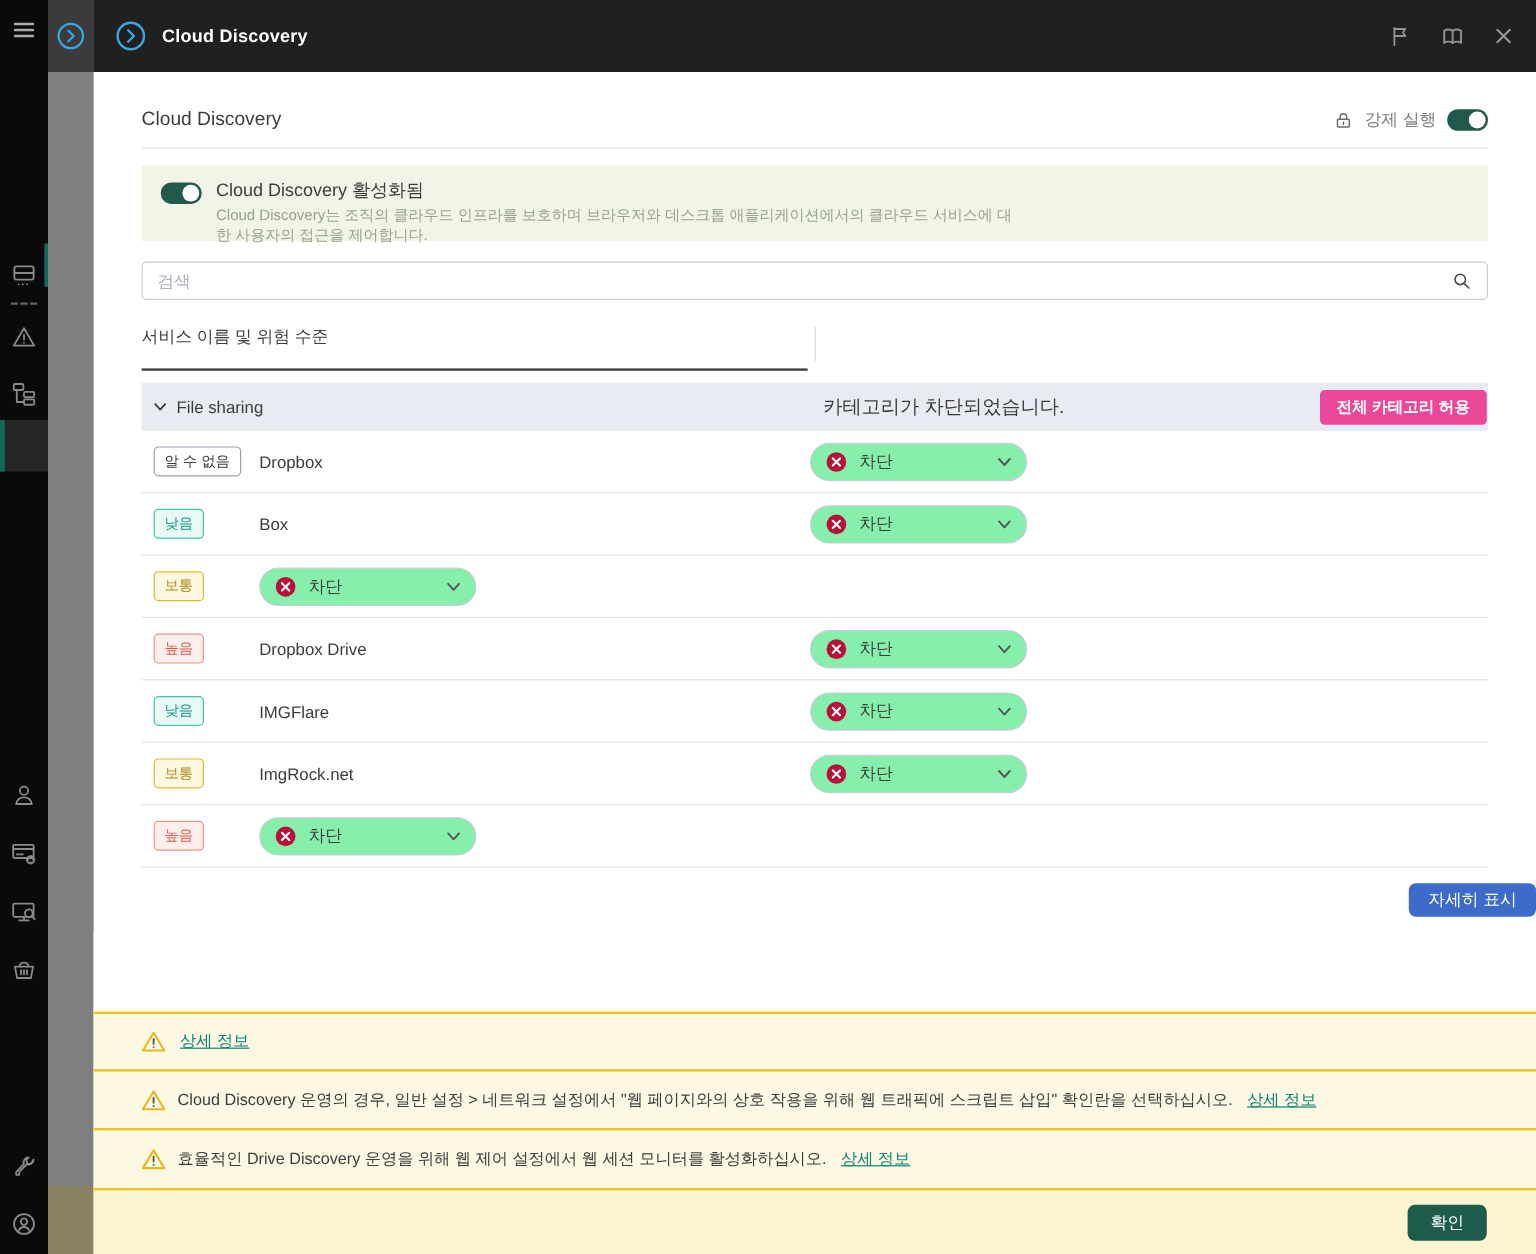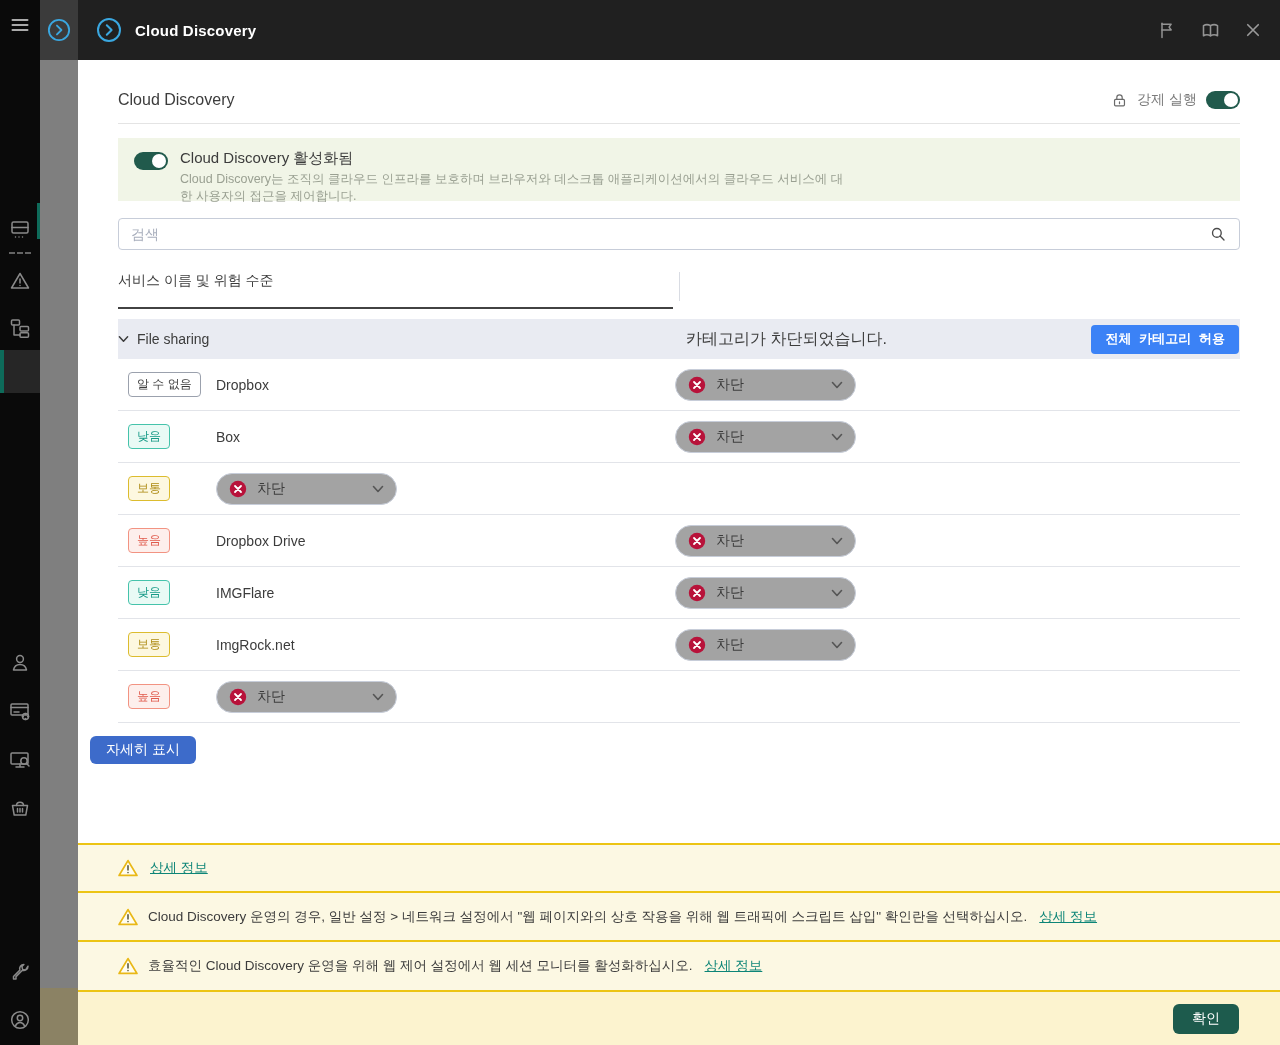--- a/index.html
+++ b/index.html
@@ -46,38 +46,38 @@
   .search-row input { flex:1; border:none; outline:none; font-size:14px; color:#3c3c3c; background:transparent;
                       font-family:inherit; }
   .search-row input::placeholder { color:#a8aebc; }
   
   .thead { margin:22px 40px 0; height:37px; display:flex; font-size:14px; color:#3c3c3c; }
   .th-left { width:555px; border-bottom:2px solid #424242; }
   .th-sep { width:1px; background:#d9dce3; margin:0 5px 8px 6px; }
   .th-right { flex:1; border-bottom:2px solid #424242; }
   
   .category-row { margin:10px 40px 0; height:40px; background:#e9ebf2; display:flex; align-items:center; cursor:pointer; }
-  .cat-left { width:568px; display:flex; align-items:center; gap:8px; font-size:14px; }
+  .cat-left { width:568px; display:flex; align-items:center; gap:8px; padding-left:10px; font-size:14px; }
   .cat-status { flex:1; font-size:16px; }
-  .cat-btn { margin-right:1px; height:29px; padding:0 14px; background:#3b82f6; border:none; border-radius:4px;
-             color:#fff; font-size:13px; font-weight:700; cursor:pointer; font-family:Liberation Mono, monospace; }
+  .cat-btn { margin-right:1px; height:29px; padding:0 14px; background:#ec4899; border:none; border-radius:4px;
+             color:#fff; font-size:13px; font-weight:700; cursor:pointer; font-family:Liberation Sans, sans-serif; }
   
   .svc-row { margin:0 40px; height:52px; border-bottom:1px solid #e2e4e9; display:flex; align-items:center; }
   .badge-cell { width:88px; margin-left:10px; flex:none;text-decoration:underline; }
   .badge { display:inline-block; font-size:12px; padding:3px 8px; border-radius:4px;
            border:1px solid #9ba1ad; color:#3c3c3c; background:#fff; white-space:nowrap; }
   .badge[data-risk="low"]    { border-color:#45c3ab; color:#169a87; background:#e9faf5; }
   .badge[data-risk="medium"] { border-color:#dcbc2e; color:#ad8a12; background:#fdf8e0; }
   .badge[data-risk="high"]   { border-color:#f29382; color:#e05a4c; background:#fdefec; }
   .svc-name { width:459px; font-size:14px; color:#3c3c3c; }
-  .access-dd { width:181px; height:32px; border:1px solid #c7cdd9; border-radius:16px; background:#a3a3a3;
+  .access-dd { width:181px; height:32px; border:1px solid #c7cdd9; border-radius:16px; background:#86efac;
                display:flex; align-items:center; padding:0 12px; gap:10px; cursor:pointer; }
   .access-label { flex:1; font-size:14px; color:#3c3c3c; }
   
-  .show-more-wrap { height:54px; display:flex; align-items:center; justify-content:flex-start;margin-left:12px; }
+  .show-more-wrap { height:54px; display:flex; align-items:center; justify-content:flex-end; }
   .show-more { height:28px; padding:0 16px; background:#3d6bca; border:none; border-radius:6px;
                color:#fff; font-size:14px; cursor:pointer; font-family:inherit; }
   .spacer { flex:1; background:#fff; }
   
   .warn { min-height:48px; background:#fcf8e3; border-top:2px solid #ecc414;
           display:flex; align-items:center; gap:10px; padding:0 40px; }
   .warn-text { font-size:13.5px; color:#3c3c3c; }
   .warn-link { font-size:13.5px; color:#0d8577; text-decoration:underline; cursor:pointer; margin-left:2px; }
   .warn:nth-of-type(1){ height:48px; } .warn2{ height:49px; } .warn3{ height:50px; }
   
@@ -406,20 +406,20 @@
     <span class="warn-text">Cloud Discovery 운영의 경우, 일반 설정 &gt; 네트워크 설정에서 "웹 페이지와의 상호 작용을 위해 웹 트래픽에 스크립트 삽입" 확인란을 선택하십시오.</span>
     <span class="warn-link">상세 정보</span>
   </div>
   <div class="warn warn3">
     <span style="display:flex">
       <svg width="20" height="18" viewBox="0 0 20 18">
           <path d="M10 1.6 18.9 16.4H1.1z" fill="#fffdf0" stroke="#e9b816" stroke-width="1.8" stroke-linejoin="round"></path>
           <path d="M10 6.7v4.2M10 13.6h.01" stroke="#5a5a40" stroke-width="1.6" stroke-linecap="round"></path>
         </svg>
     </span>
-    <span class="warn-text">효율적인 Cloud Discovery 운영을 위해 웹 제어 설정에서 웹 세션 모니터를 활성화하십시오.</span>
+    <span class="warn-text">효율적인 Drive Discovery 운영을 위해 웹 제어 설정에서 웹 세션 모니터를 활성화하십시오.</span>
     <span class="warn-link">상세 정보</span>
   </div>
 
   <div class="footer">
     <button class="confirm-btn">확인</button>
   </div>
 </div>
 
 </body></html>

